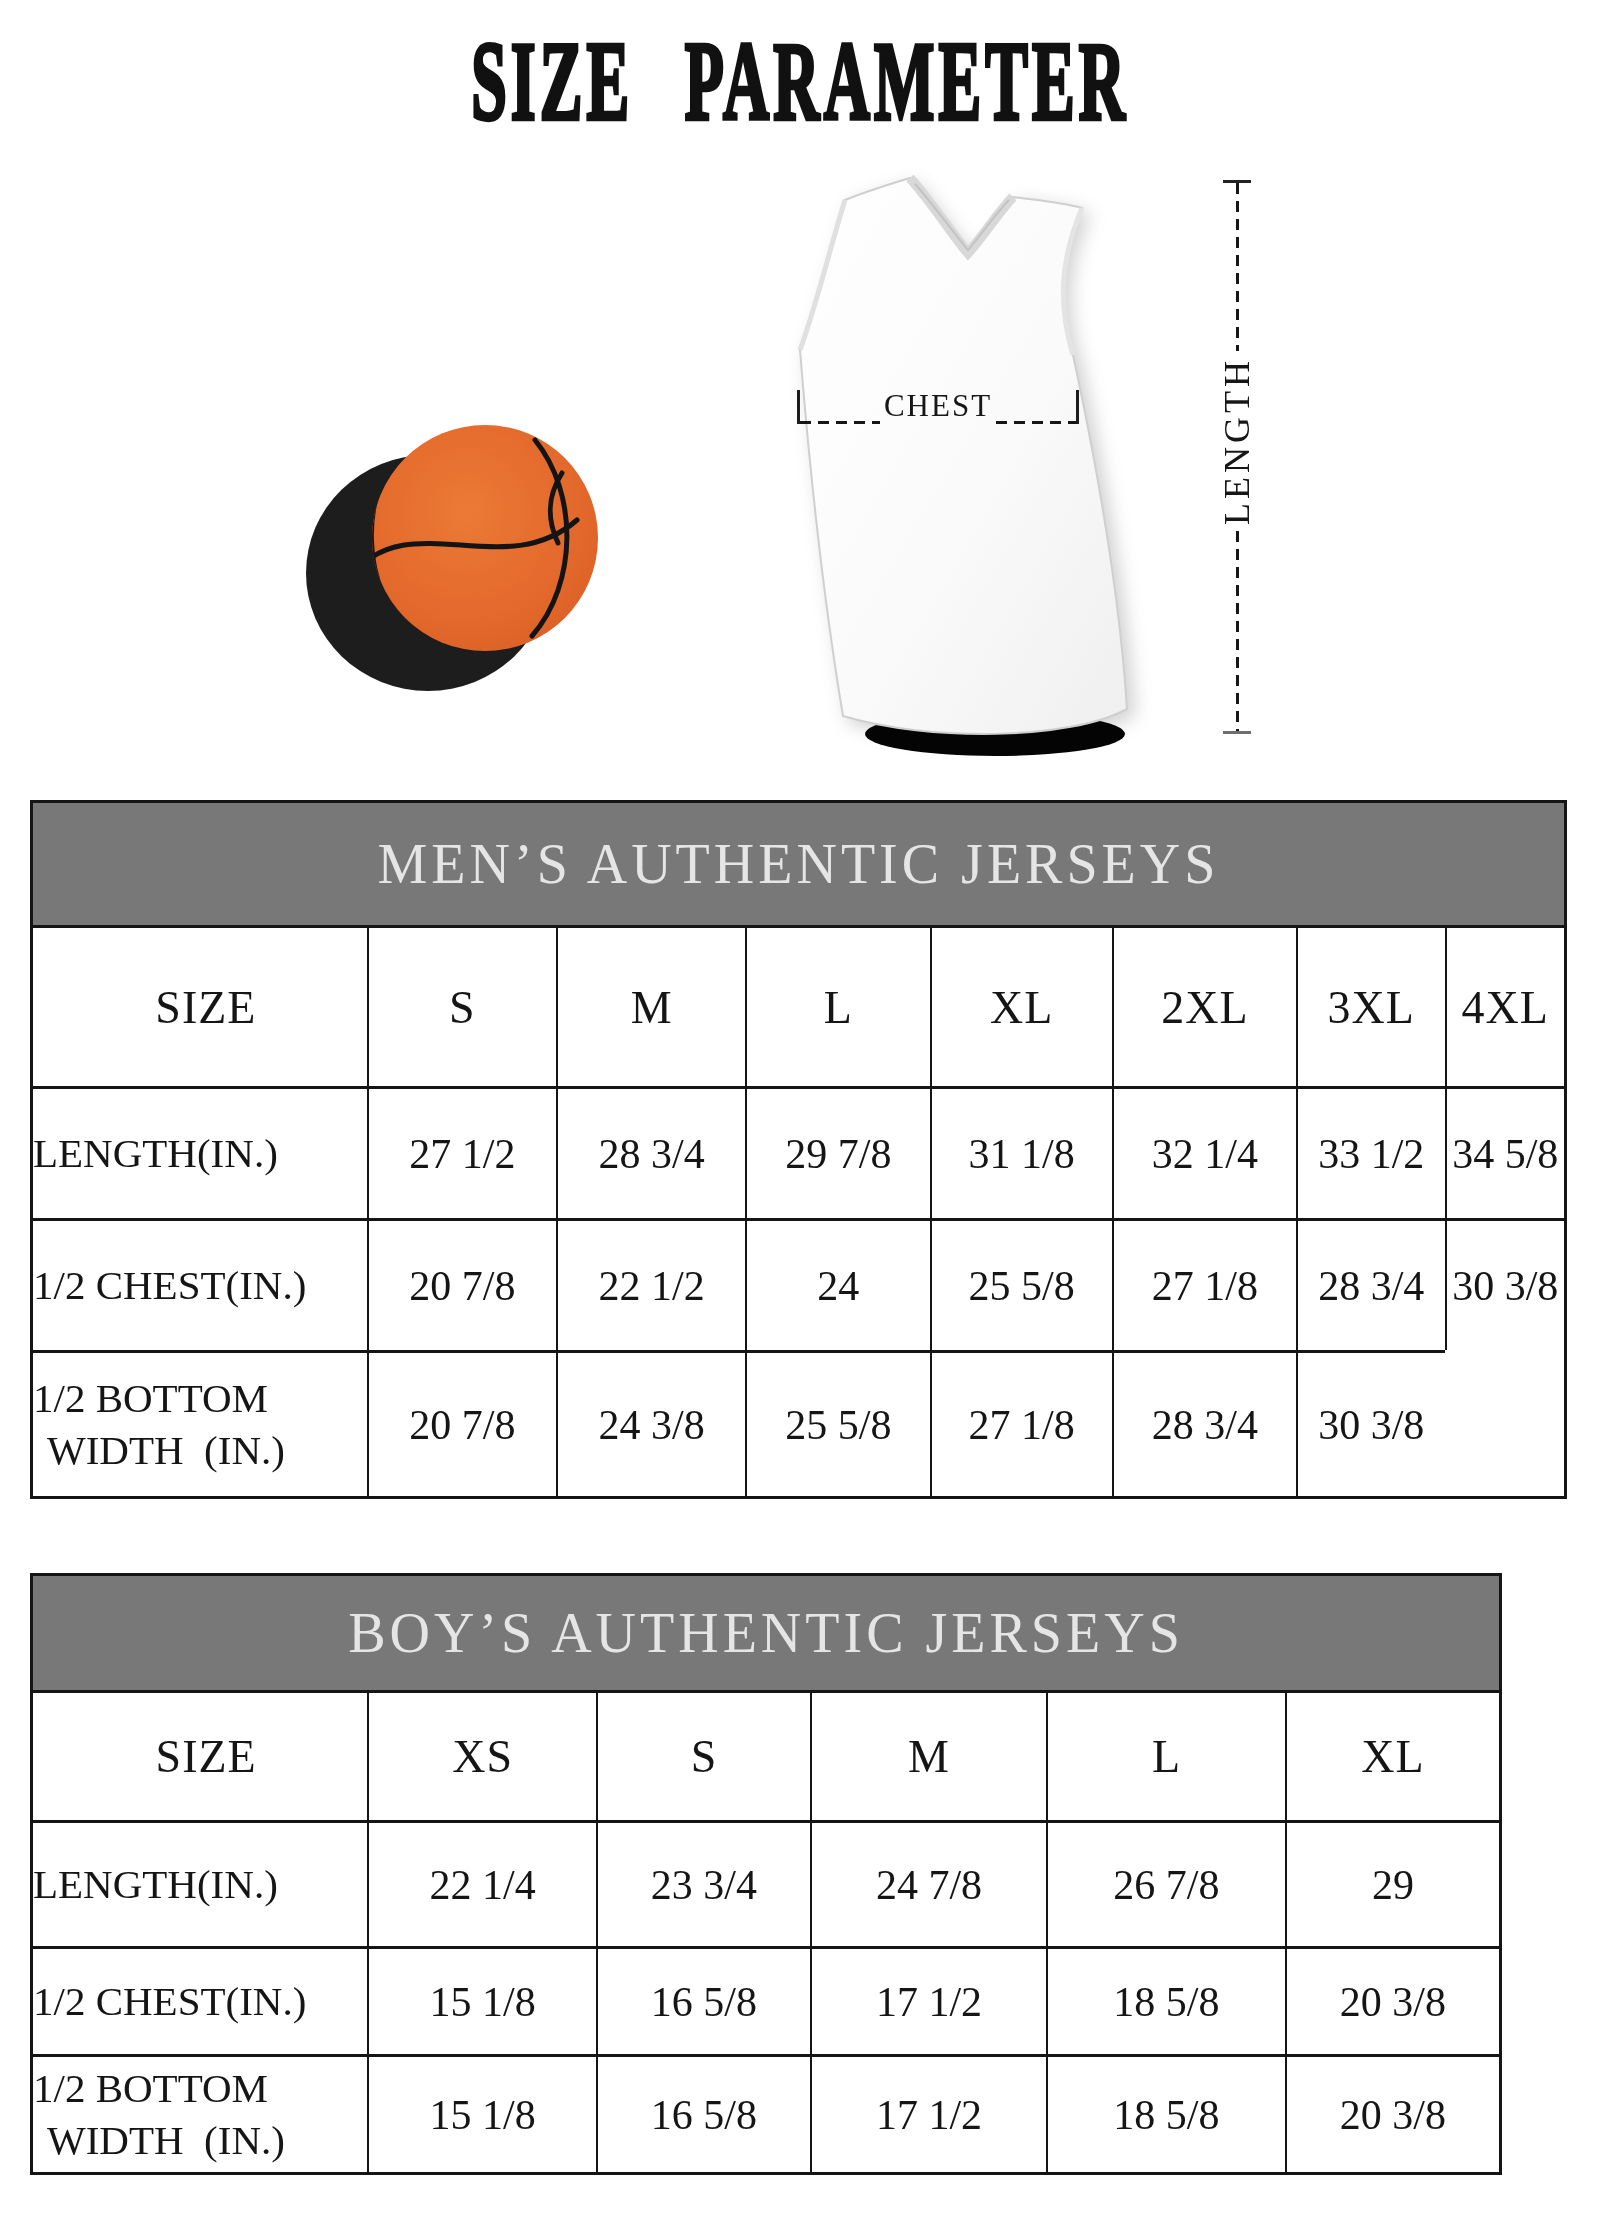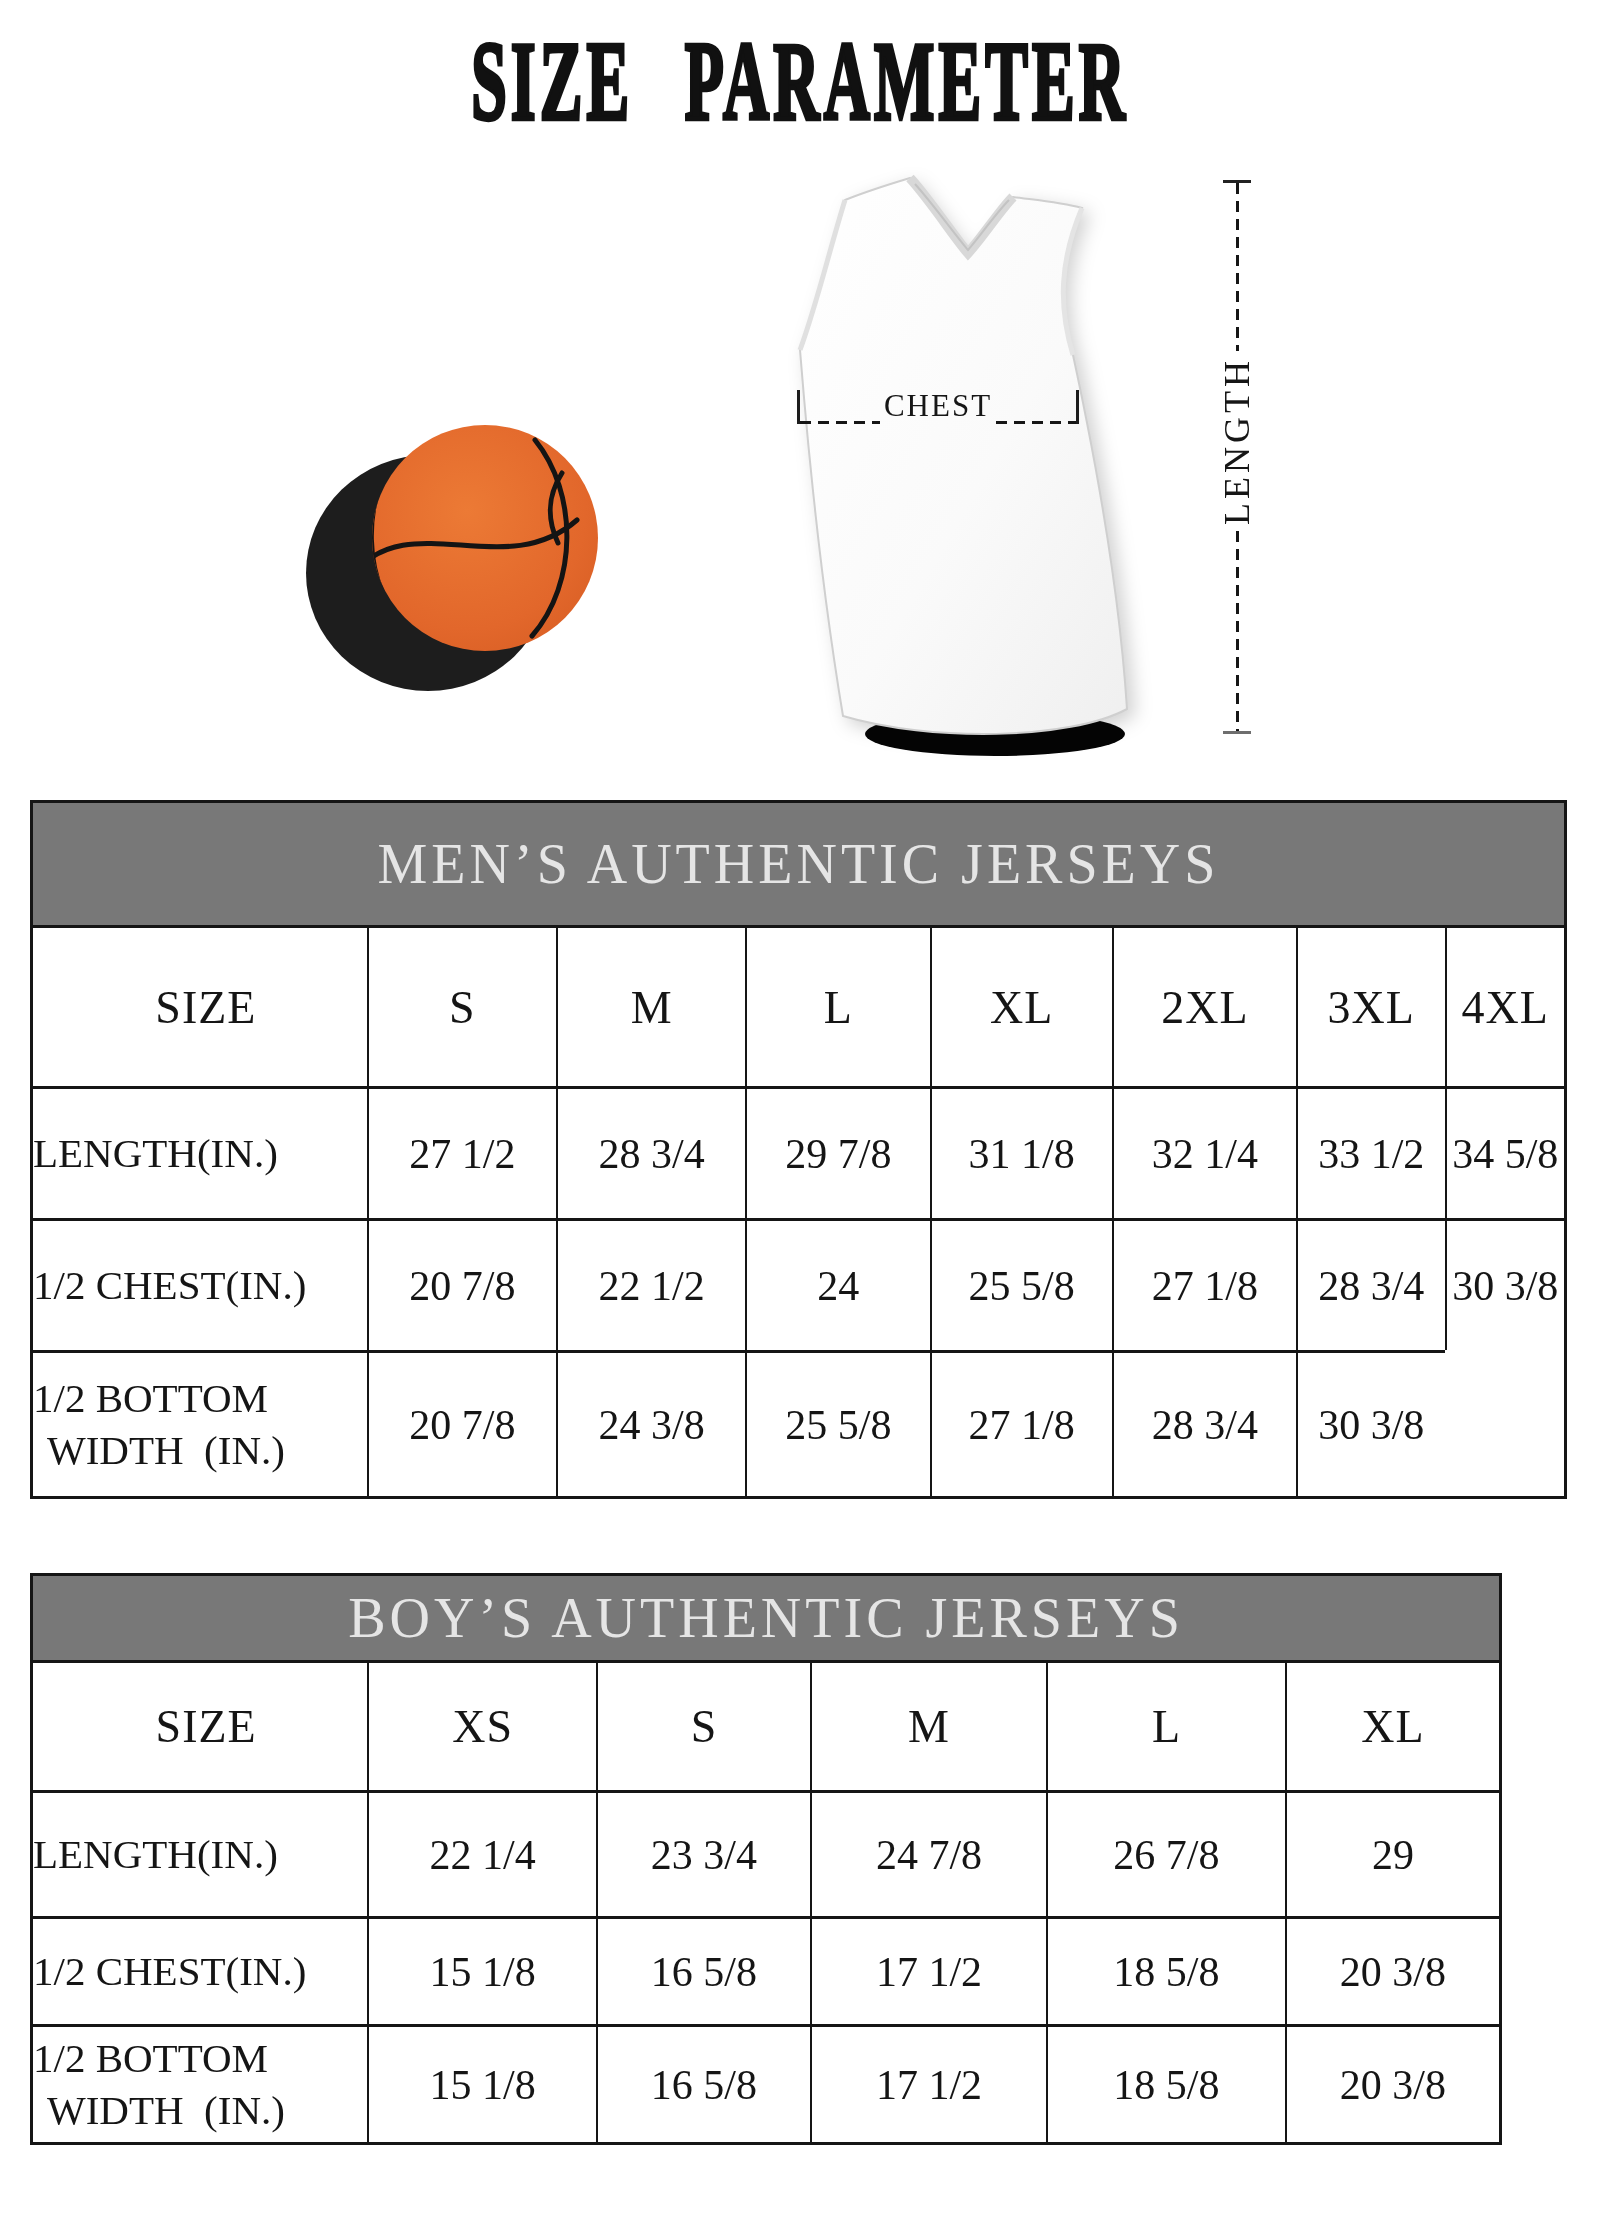--- a/index.html
+++ b/index.html
@@ -179,21 +179,21 @@
       <div class="cell">20 7/8</div>
       <div class="cell">24 3/8</div>
       <div class="cell">25 5/8</div>
       <div class="cell">27 1/8</div>
       <div class="cell">28 3/4</div>
       <div class="cell">30 3/8</div>
     </div>
   </div>
 
   <div class="tbl" style="left:30px;top:1573px;width:1472px;">
-    <div class="band" style="height:87px;">
+    <div class="band" style="height:117px;">
       <span>BOY’S AUTHENTIC JERSEYS</span>
     </div>
     <div class="grid" style="grid-template-columns:22.8% 15.6% 14.6% 16.1% 16.3% 14.6%;
                 grid-template-rows:127px 126px 108px 118px;">
 
       <div class="cell r0 c0 sizecell">SIZE</div>
       <div class="cell r0">XS</div>
       <div class="cell r0">S</div>
       <div class="cell r0">M</div>
       <div class="cell r0">L</div>

